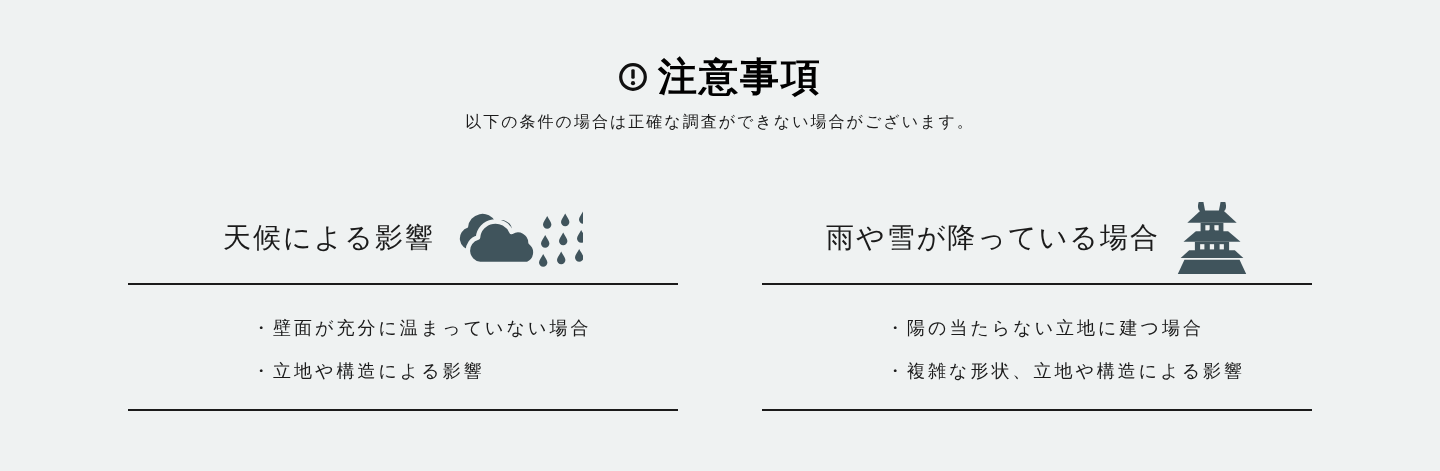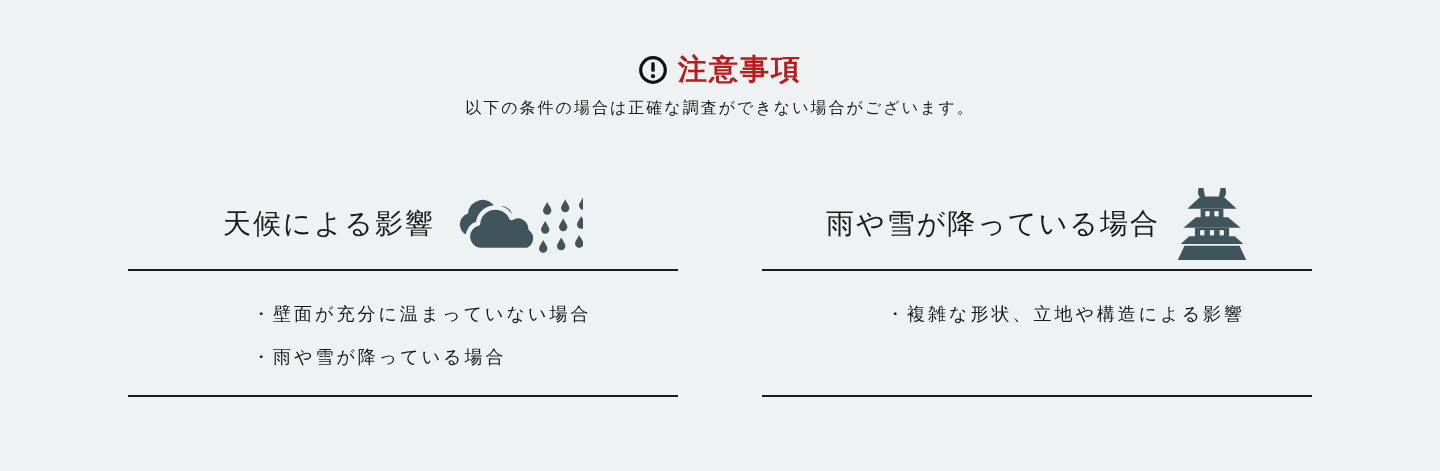--- a/index.html
+++ b/index.html
@@ -13,24 +13,24 @@
     overflow: hidden;
   }
   .header { padding-top: 50px; text-align: center; }
   .title-row {
     display: flex;
     align-items: center;
     justify-content: center;
     gap: 10px;
   }
   .title-row h1 {
-    font-size: 29px;
+    font-size: 39px;
     font-weight: 700;
     letter-spacing: 2px;
-    color: #b91c1c;
+    color: #000000;
   }
   .alert-icon { display: inline-flex; width: 30px; height: 30px; color: #111; }
   .subtitle {
     margin-top: 8px;
     font-size: 16px;
     font-weight: 500;
     letter-spacing: 2px;
   }
   .columns {
     display: flex;
@@ -129,21 +129,21 @@
                 <g transform="translate(32,38)">
                     <path d="M4.2,0 C6,3.6 8.4,6 8.4,8.6 A4.2,4.2 0 0 1 0,8.6 C0,6 2.4,3.6 4.2,0 Z"></path>
                   </g>
               </g>
             </g>
           </svg>
         </span>
       </div>
       <ul class="list">
         <li>・壁面が充分に温まっていない場合</li>
-        <li>・雨や雪が降っている場合</li>
+        <li>・立地や構造による影響</li>
       </ul>
     </section>
 
     <section class="col">
       <div class="col-header">
         <h2>雨や雪が降っている場合</h2>
         <span class="icon">
           <svg width="72" height="76" viewBox="0 0 74 80">
             <g fill="currentColor">
 
@@ -166,18 +166,19 @@
               <rect x="45" y="46.5" width="4.5" height="5.5" fill="#eff2f2"></rect>
 
               <path d="M4,61 L13,53 L61,53 L70,61 Z"></path>
 
               <path d="M1,78 L8,63 L66,63 L73,78 Z"></path>
             </g>
           </svg>
         </span>
       </div>
       <ul class="list">
+        <li>・陽の当たらない立地に建つ場合</li>
         <li>・複雑な形状、立地や構造による影響</li>
       </ul>
     </section>
 
   </div>
 </div>
 
 </body></html>

